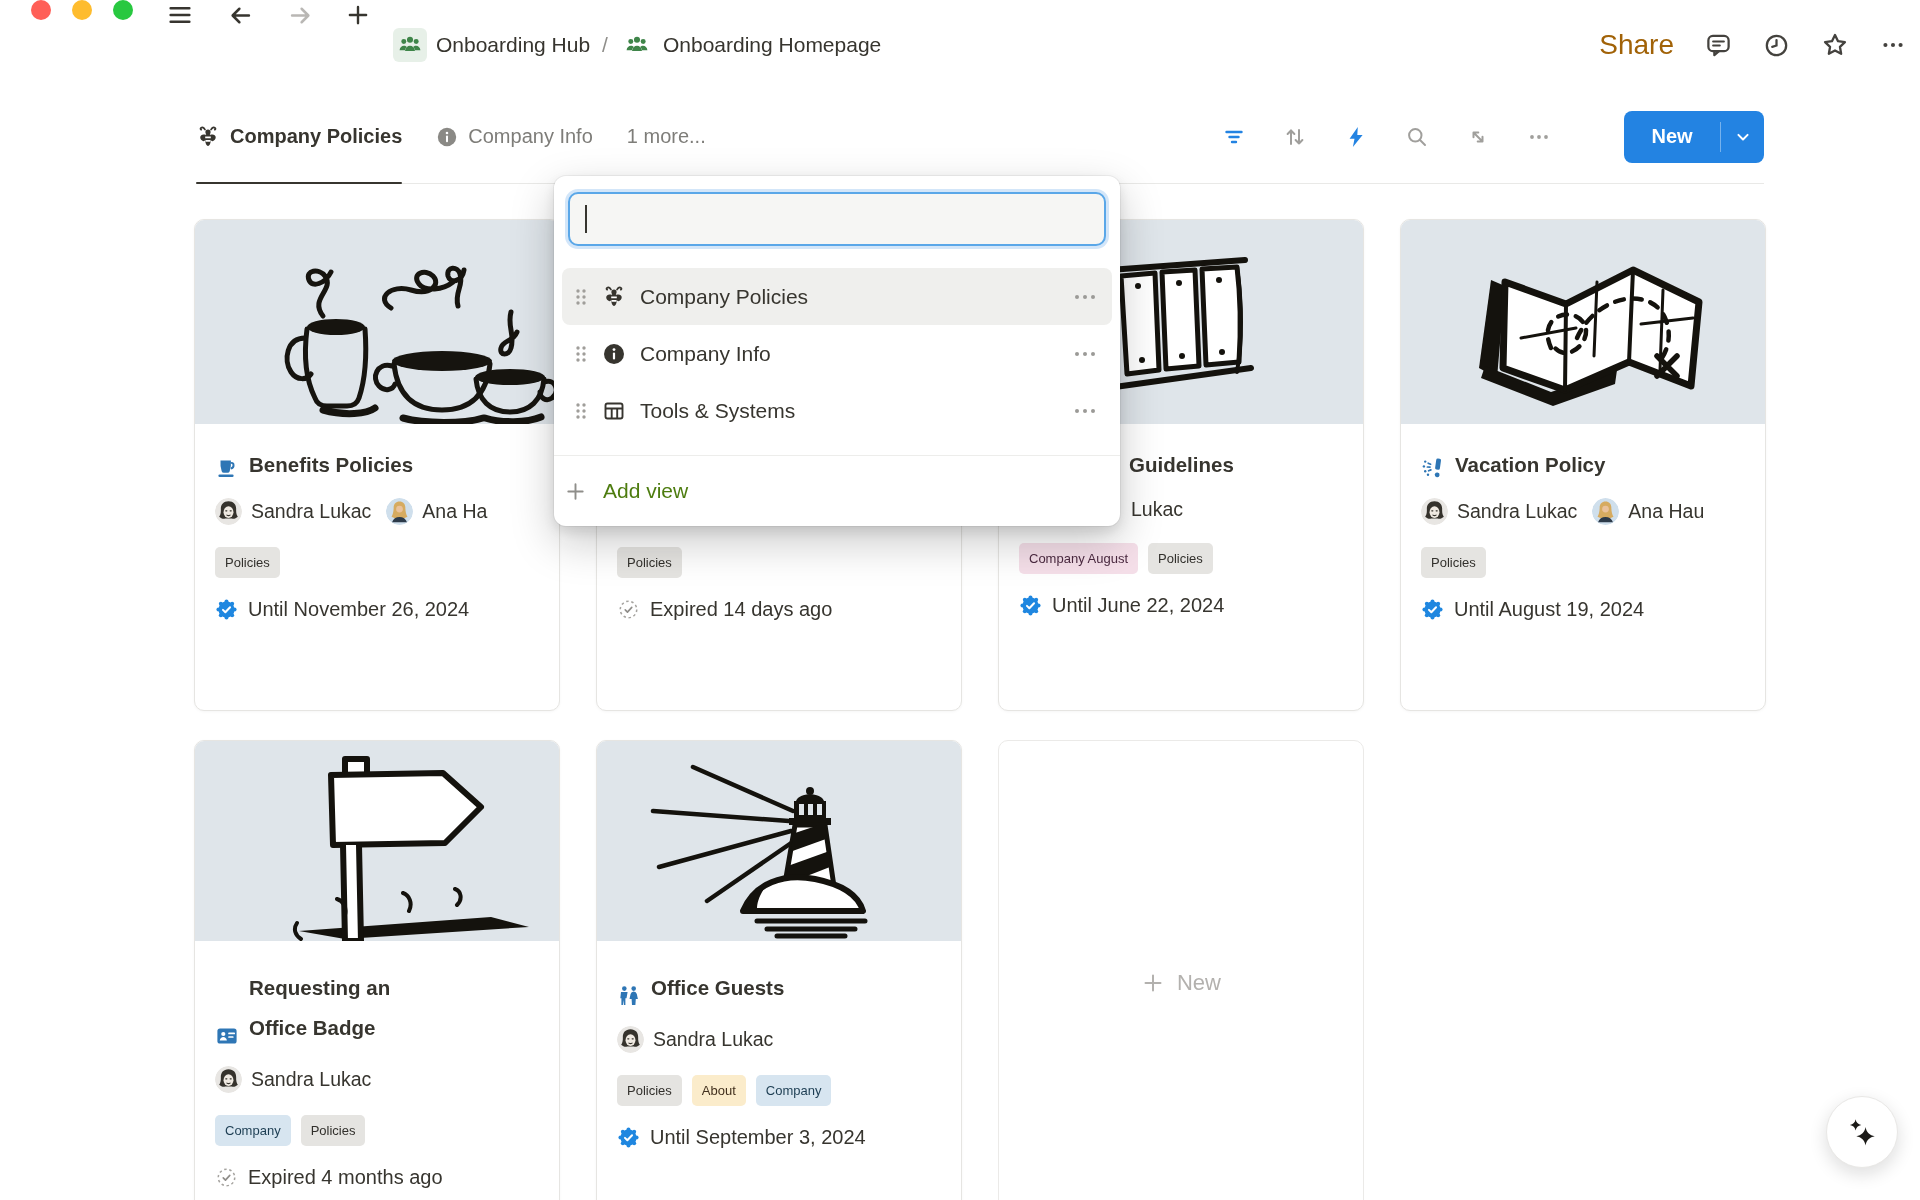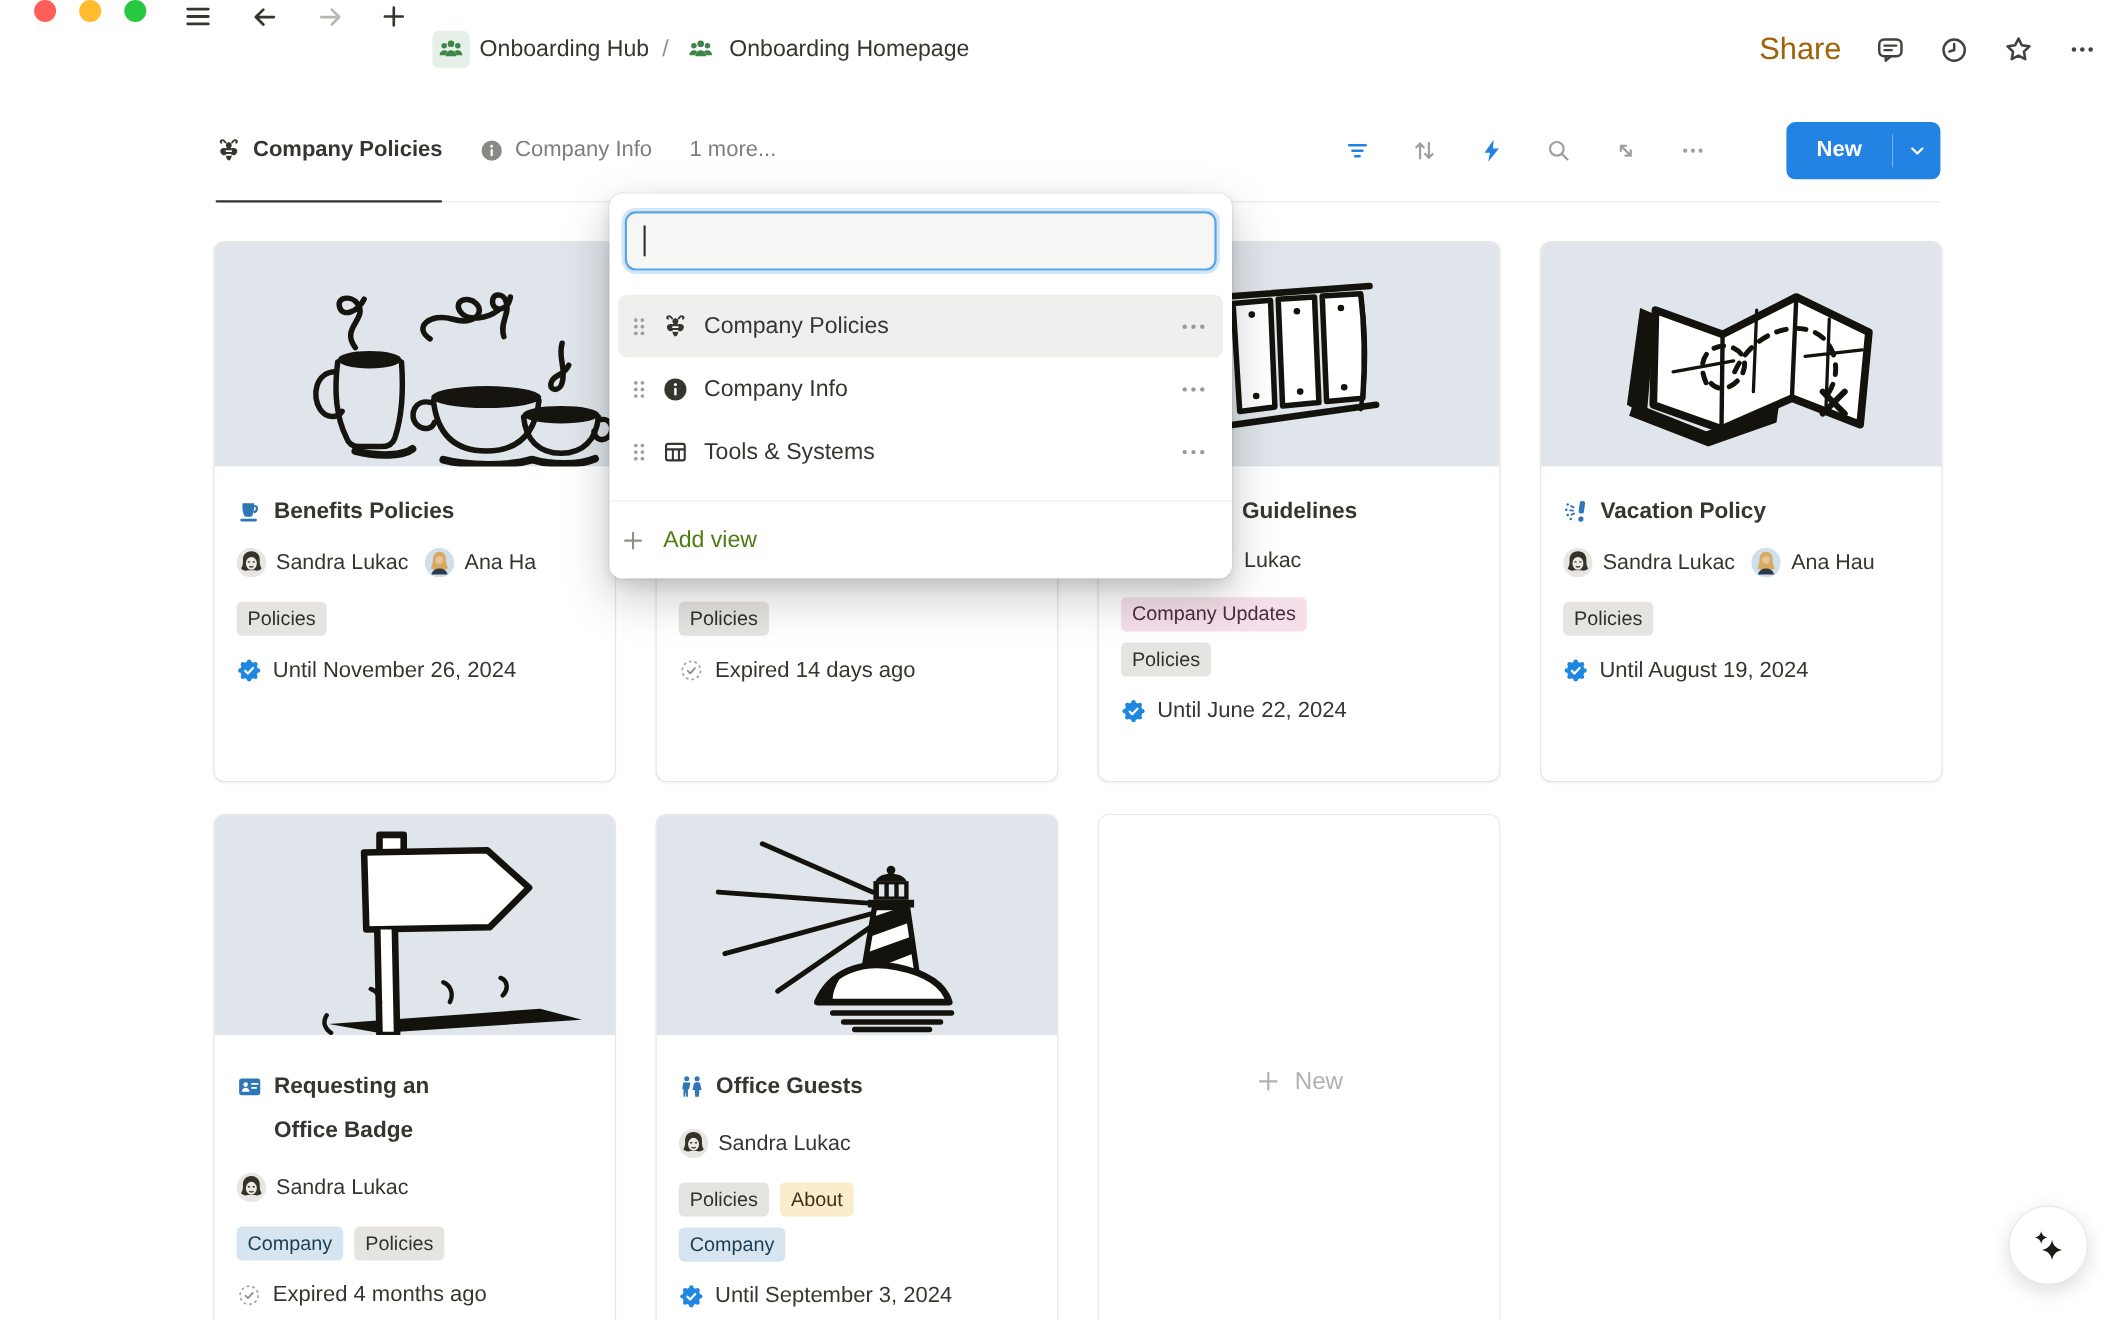--- a/index.html
+++ b/index.html
@@ -41,30 +41,30 @@
   .card{position:absolute;width:366px;background:#fff;border:1px solid #e6e5e2;border-radius:10px;
     box-sizing:border-box;overflow:hidden;box-shadow:0 1px 3px rgba(15,15,15,.04)}
   .row1{top:219px;height:492px}
   .row2{top:740px;height:486px}
   .col1{left:194px}.col2{left:596px}.col3{left:998px}.col4{left:1400px}
   .card-img{background:#dfe5ea}
   .row1 .card-img{height:204px}
   .row2 .card-img{height:200px}
   .card-body{padding:26px 20px 0}
   .row2 .card-body{padding-top:27px}
-  .title-row{display:flex;gap:10px;align-items:flex-start;font-size:20.5px;font-weight:700;line-height:30px}
+  .title-row{display:flex;gap:10px;align-items:flex-end;font-size:20.5px;font-weight:700;line-height:30px}
   .row2 .title-row{line-height:40px}
   .title-icon{flex:0 0 auto;margin-top:3px}
   .row2 .title-icon{margin-top:8px}
   .wrap-160{display:inline-block;width:165px}
   .people-row{display:flex;align-items:center;gap:9px;margin-top:18px;white-space:nowrap;overflow:hidden;font-size:19.5px}
   .people-row .second{margin-left:6px}
   .avatar{width:27px;height:27px;border-radius:50%;flex:0 0 auto;overflow:hidden}
   .tags-row{display:flex;flex-wrap:wrap;gap:10px;margin-top:22px}
-  .tag{height:31px;line-height:31px;padding:0 10px;border-radius:5px;font-size:18px;white-space:nowrap}
+  .tag{height:31px;line-height:31px;padding:0 10px;border-radius:5px;font-size:13px;white-space:nowrap}
   .tag.gray{background:#e5e4e1;color:#32302c}
   .tag.pink{background:#f5dfe9;color:#4c2a41}
   .tag.blue{background:#d7e5f0;color:#1c3d52}
   .tag.yellow{background:#fbeccb;color:#42301d}
   .status-row{display:flex;align-items:center;gap:10px;margin-top:20px;font-size:20px}
   .hidden-spacer{height:75px}
   .off-title{margin-left:110px}
   .off-person{margin-left:112px}
   .tags-narrow{max-width:200px}
   .tags-narrow2{max-width:250px}
@@ -380,21 +380,21 @@
     </svg>
   </div>
   <div class="card-body">
     <div class="title-row off-title">
       <span>Guidelines</span>
     </div>
     <div class="people-row off-person">
       <span>Lukac</span>
     </div>
     <div class="tags-row tags-narrow">
-      <span class="tag pink">Company Updates</span>
+      <span class="tag pink">Company August</span>
       <span class="tag gray">Policies</span>
     </div>
     <div class="status-row">
       <svg width="23" height="23" viewBox="0 0 24 24">
           <g fill="#1f87e0">
             <circle cx="12" cy="12" r="8.4"></circle>
             <circle cx="12" cy="3.6" r="2.1"></circle>
             <circle cx="17.9" cy="6.1" r="2.1"></circle>
             <circle cx="20.4" cy="12" r="2.1"></circle>
             <circle cx="17.9" cy="17.9" r="2.1"></circle>

